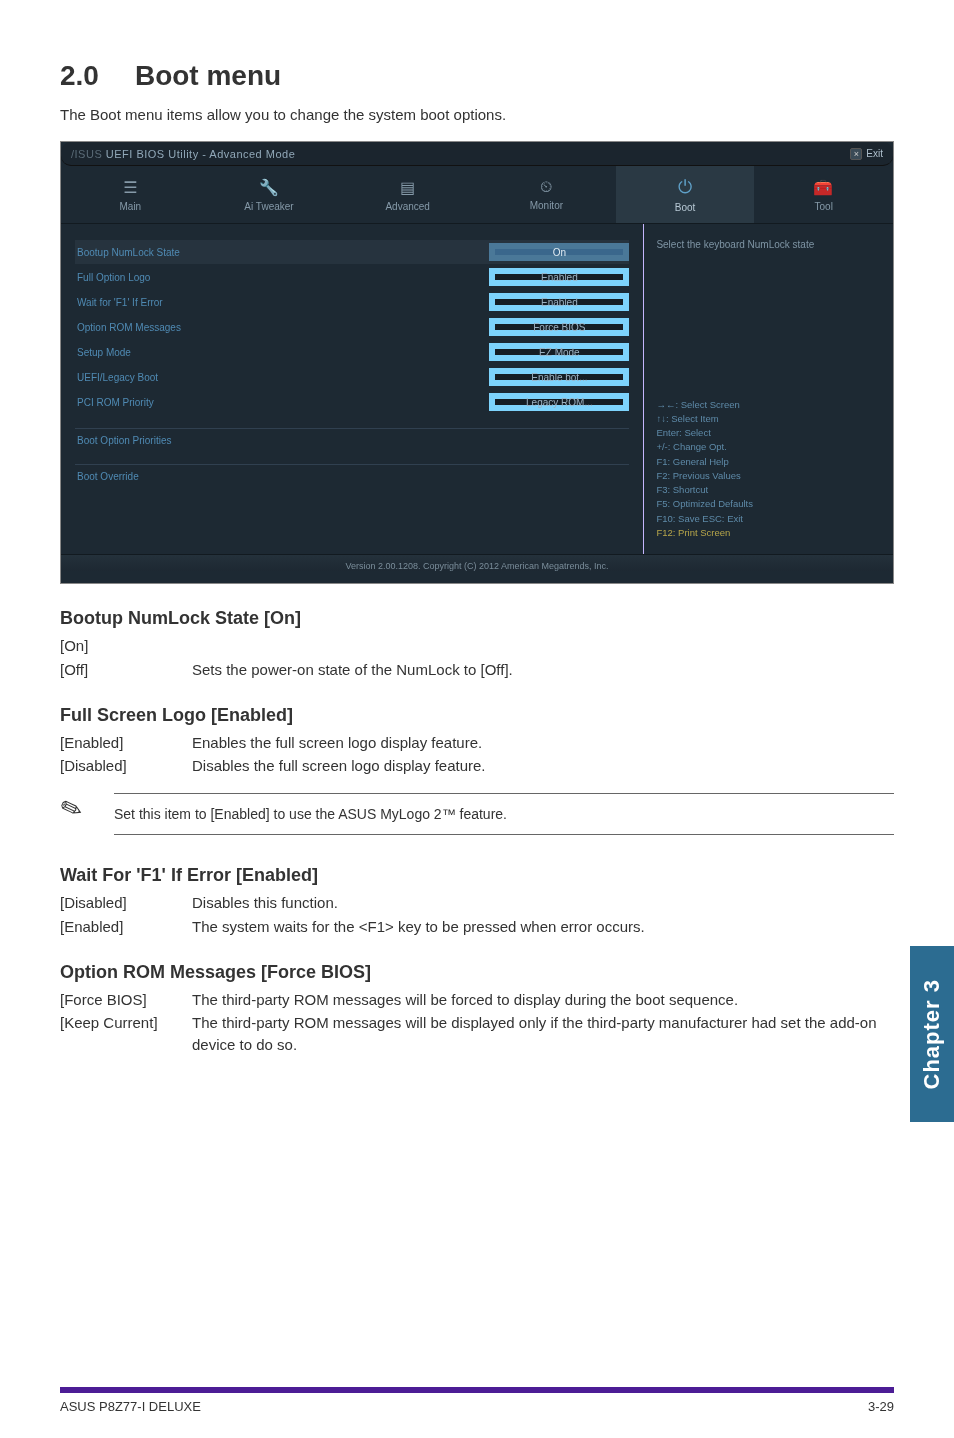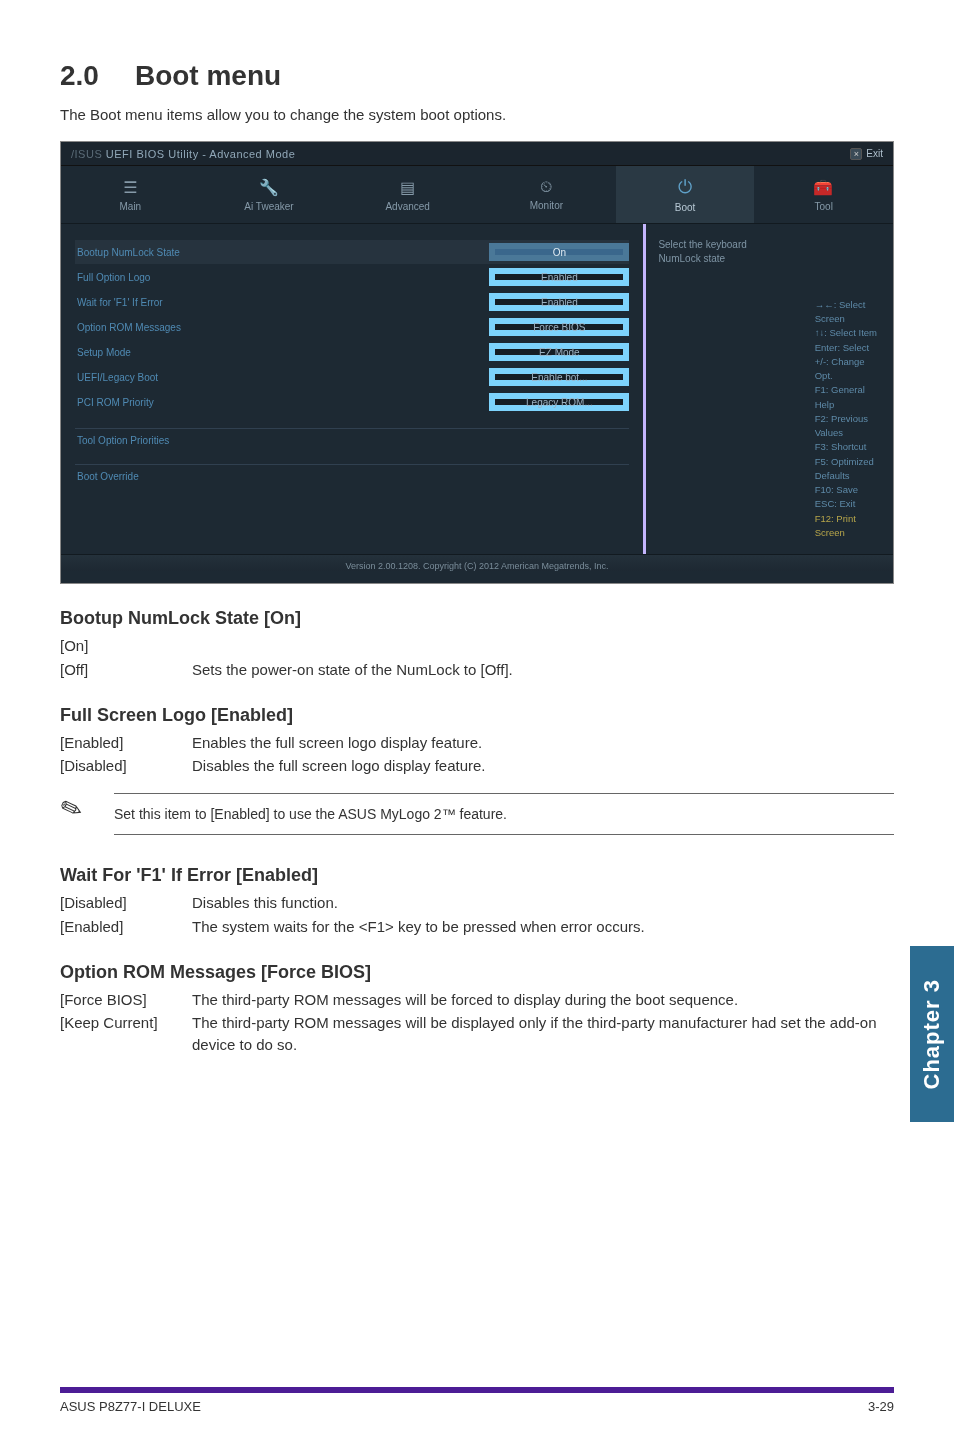--- a/index.html
+++ b/index.html
@@ -35,20 +35,21 @@
       color: #aebfcc;
       font-size: 11px;
     }
     .bios-titlebar {
       height: 24px;
       background: #1b252e;
       display: flex;
       align-items: center;
       padding: 0 10px;
       border-bottom: 1px solid #111;
+      border-radius: 10px;
     }
     .bios-logo {
       color: #91a8b8;
       font-size: 11px;
       letter-spacing: 0.5px;
     }
     .bios-logo .slash {
       color: #5a6b77;
     }
     .bios-exit {
@@ -139,24 +140,24 @@
       padding-top: 2px;
     }
     .bios-group-title {
       color: #4f8ab3;
       font-size: 10px;
       padding: 4px 2px;
     }
 
     .bios-right {
       width: 30%;
-      border-left: 3px solid #c4b5fd;
+      border-left: 1px solid #c4b5fd;
       padding: 14px 12px;
       display: flex;
-      flex-direction: row;
+      flex-direction: column;
       gap: 48px;
     }
     .bios-help {
       color: #7e94a4;
       font-size: 10px;
       line-height: 1.4;
     }
     .bios-nav {
       margin-top: auto;
       color: #5e8aa8;
@@ -315,21 +316,21 @@
         <div class="bios-row">
           <span class="bios-label">UEFI/Legacy Boot</span>
           <span class="bios-value">Enable bot...</span>
         </div>
         <div class="bios-row">
           <span class="bios-label">PCI ROM Priority</span>
           <span class="bios-value">Legacy ROM...</span>
         </div>
 
         <div class="bios-group">
-          <div class="bios-group-title">Tool Option Priorities</div>
+          <div class="bios-group-title">Boot Option Priorities</div>
         </div>
         <div class="bios-group">
           <div class="bios-group-title">Boot Override</div>
         </div>
       </div>
 
       <div class="bios-right">
         <div class="bios-help">Select the keyboard NumLock state</div>
         <div class="bios-nav">
           <div>→←: Select Screen</div>

